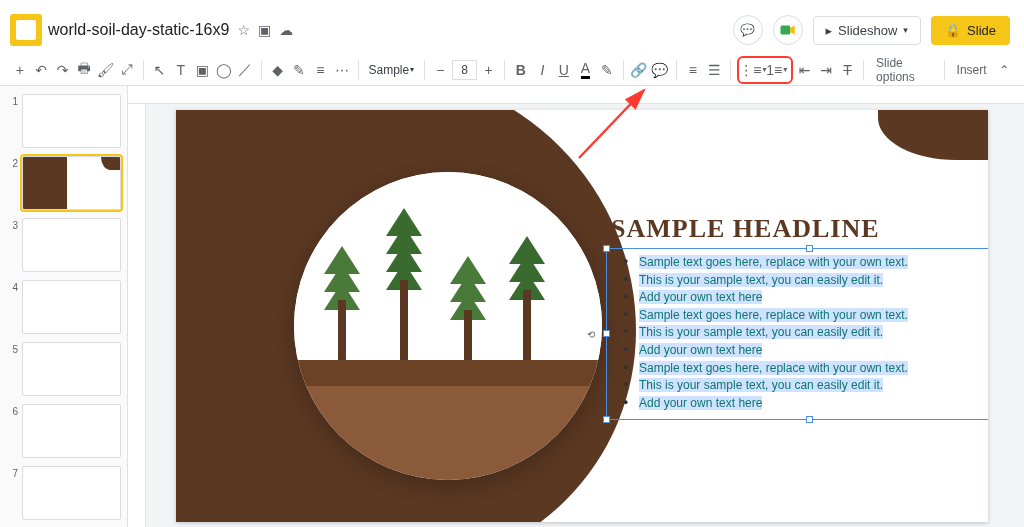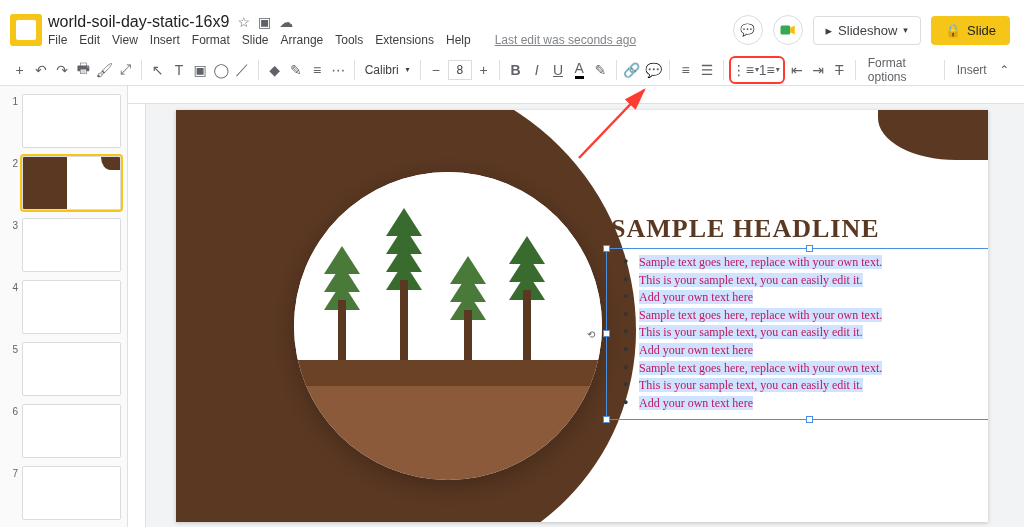--- a/index.html
+++ b/index.html
@@ -62,47 +62,34 @@
 
 .text-box { position:absolute; left:430px; top:138px; width:408px; border:1px solid #4a90e2; }
 .tb-handle { position:absolute; width:7px; height:7px; background:#fff; border:1px solid #4a90e2; }
 .tb-handle.tl{left:-4px;top:-4px}.tb-handle.tm{left:50%;top:-4px;margin-left:-4px}
 .tb-handle.ml{left:-4px;top:50%;margin-top:-4px}
 .tb-handle.bl{left:-4px;bottom:-4px}.tb-handle.bm{left:50%;bottom:-4px;margin-left:-4px}
 .tb-rotate { position:absolute; left:-20px; top:50%; transform:translateY(-50%); font-size:10px; color:#5f6368; }
 .bullets { list-style:none; padding:6px 10px 6px 10px; }
 .bullets li { position:relative; padding-left:22px; margin-bottom:2px; font-size:12px; line-height:1.3; display:inline-block; width:100%; }
 .bullets li::before { content:"●"; position:absolute; left:6px; top:1px; font-size:9px; color:#333; }
-.bullets li span { background:#cfe2ff; color:#be185d;font-family:Liberation Serif, serif; }
+.bullets li span { background:#cfe2ff; color:#0f766e; }
 </style>
 </head>
 <body>
 
 <div class="titlebar">
   <div class="app-logo"></div>
   <div class="title-block">
     <div class="title-row">
       <span class="doc-title">world-soil-day-static-16x9</span>
       <span class="title-icon">☆</span>
       <span class="title-icon">▣</span>
       <span class="title-icon">☁</span>
     </div>
-    <div class="menus">
-      <span>File</span>
-      <span>Edit</span>
-      <span>View</span>
-      <span>Insert</span>
-      <span>Format</span>
-      <span>Slide</span>
-      <span>Arrange</span>
-      <span>Tools</span>
-      <span>Extensions</span>
-      <span>Help</span>
-      <span class="last-edit">Last edit was seconds ago</span>
-    </div>
   </div>
   <div class="titlebar-right">
     <div class="circ-btn">💬</div>
     <div class="meet-btn">
       <svg width="18" height="18" viewBox="0 0 24 24">
           <rect x="2" y="6" width="13" height="12" rx="2" fill="#34a853"></rect>
           <path d="M15 9l6-3v12l-6-3z" fill="#fbbc05"></path>
         </svg>
     </div>
     <div class="slideshow-btn">
@@ -130,21 +117,21 @@
   <div class="tbtn">▣</div>
   <div class="tbtn">◯</div>
   <div class="tbtn">／</div>
   <div class="sep"></div>
   <div class="tbtn">◆</div>
   <div class="tbtn">✎</div>
   <div class="tbtn">≡</div>
   <div class="tbtn">⋯</div>
   <div class="sep"></div>
   <div class="font-sel">
-    <span>Calibri</span>
+    <span>Sample</span>
     <span style="font-size:8px">▾</span>
   </div>
   <div class="sep"></div>
   <div class="tbtn">−</div>
   <div class="size-box">8</div>
   <div class="tbtn">+</div>
   <div class="sep"></div>
   <div class="tbtn">
       <b>B</b>
     </div>
@@ -168,21 +155,21 @@
   <div class="list-highlight">
     <div class="tbtn">⋮≡<span style="font-size:8px;margin-left:1px">▾</span></div>
     <div class="tbtn">1≡<span style="font-size:8px;margin-left:1px">▾</span></div>
   </div>
   <div class="tbtn">⇤</div>
   <div class="tbtn">⇥</div>
   <div class="tbtn">
       <s>T</s>
     </div>
   <div class="sep"></div>
-  <div class="tbtn text">Format options</div>
+  <div class="tbtn text">Slide options</div>
   <div class="sep"></div>
   <div class="tbtn text">Insert</div>
   <div class="chev">⌃</div>
 </div>
 
 <div class="workspace">
 
   <div class="film" id="filmstrip">
       <div class="thumb-row">
         <div class="thumb-num">1</div>

